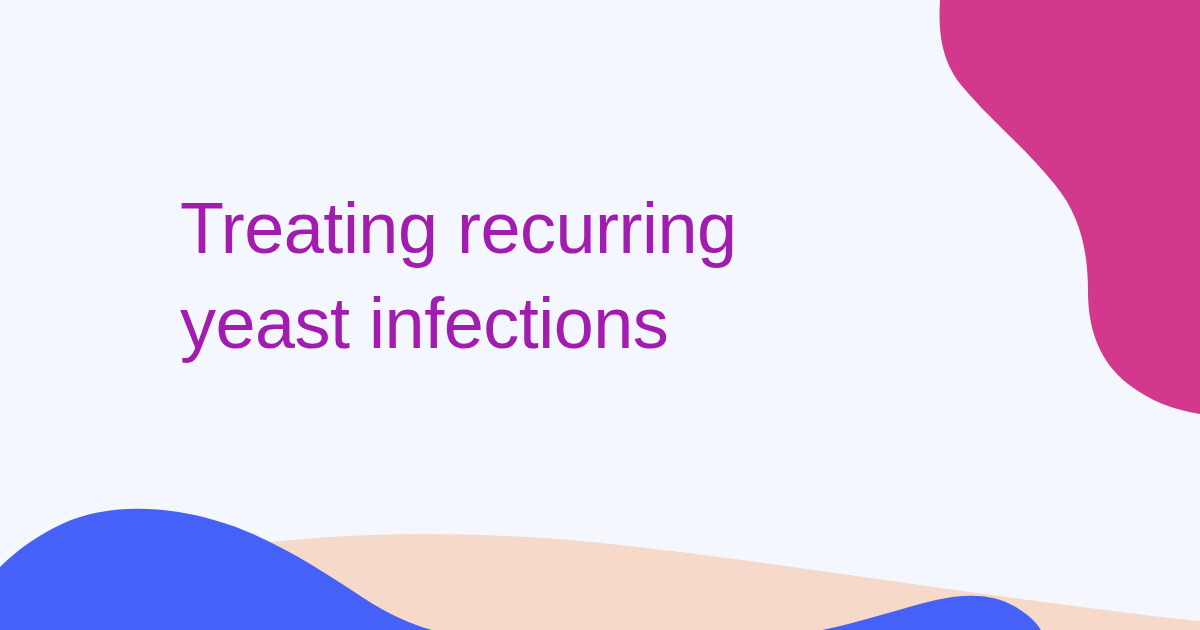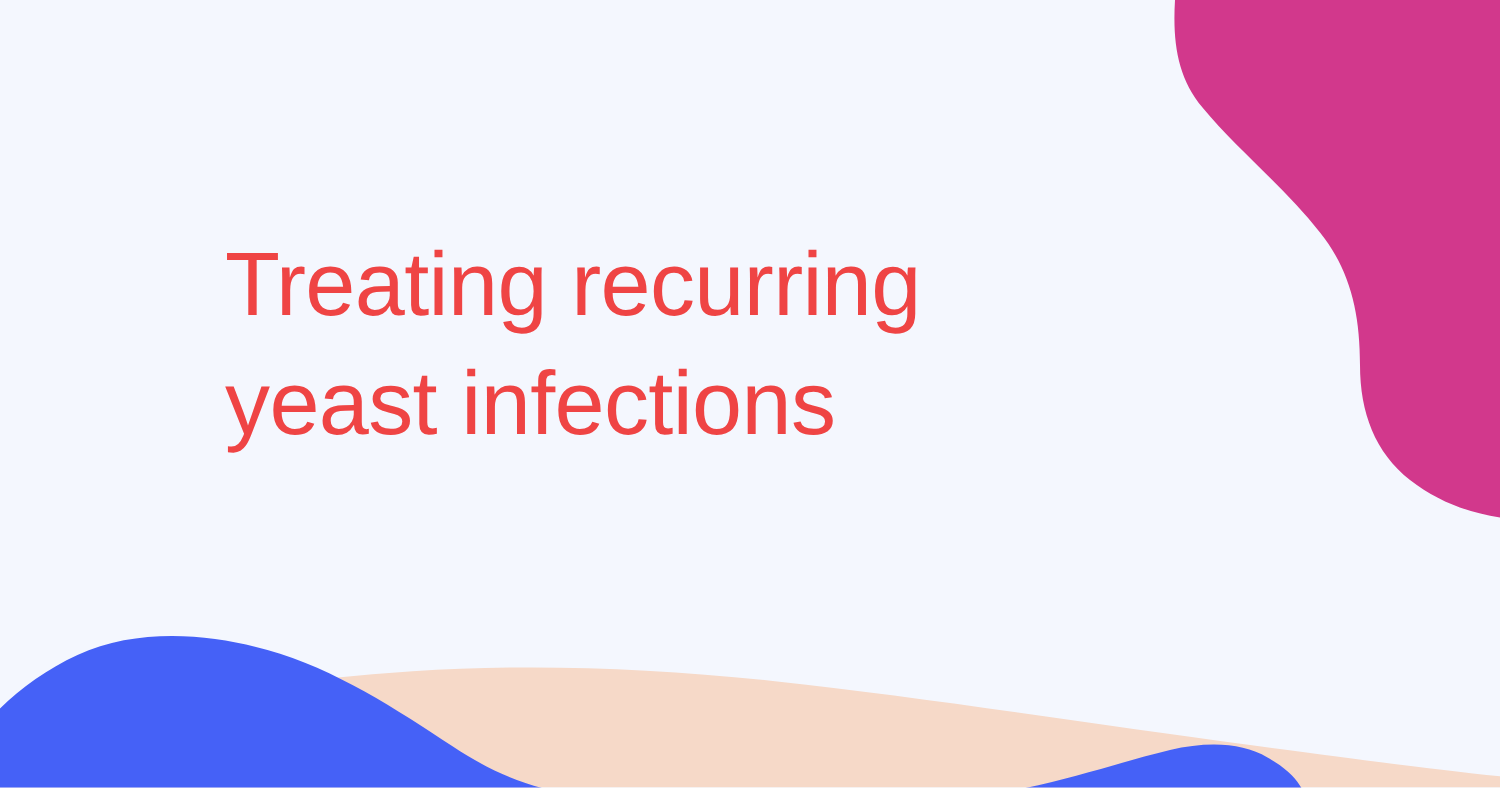--- a/index.html
+++ b/index.html
@@ -43,21 +43,21 @@
     position: absolute;
     left: 180px;
     top: 181px;
     width: 660px;
     margin: 0;
     font-family: "Liberation Sans", sans-serif;
     font-size: 72px;
     line-height: 95px;
     font-weight: 400;
     letter-spacing: -0.5px;
-    color: #ef4444;
+    color: #a21caf;
     white-space: pre-line;
   }
 </style>
 </head>
 <body>
 
 <div class="cover">
 
   <svg class="cover-bg-svg" viewBox="0 0 1200 630" xmlns="http://www.w3.org/2000/svg" preserveAspectRatio="none" aria-hidden="true">
 

